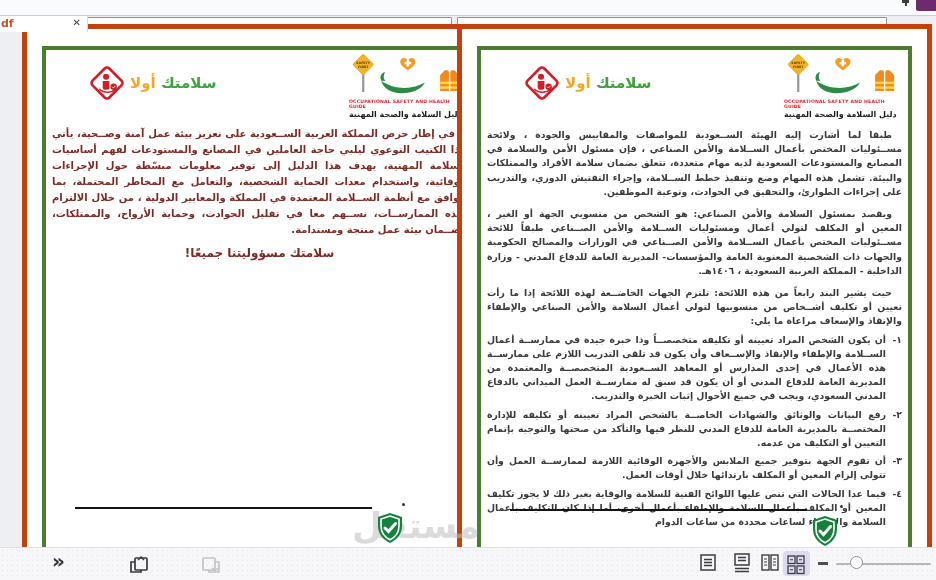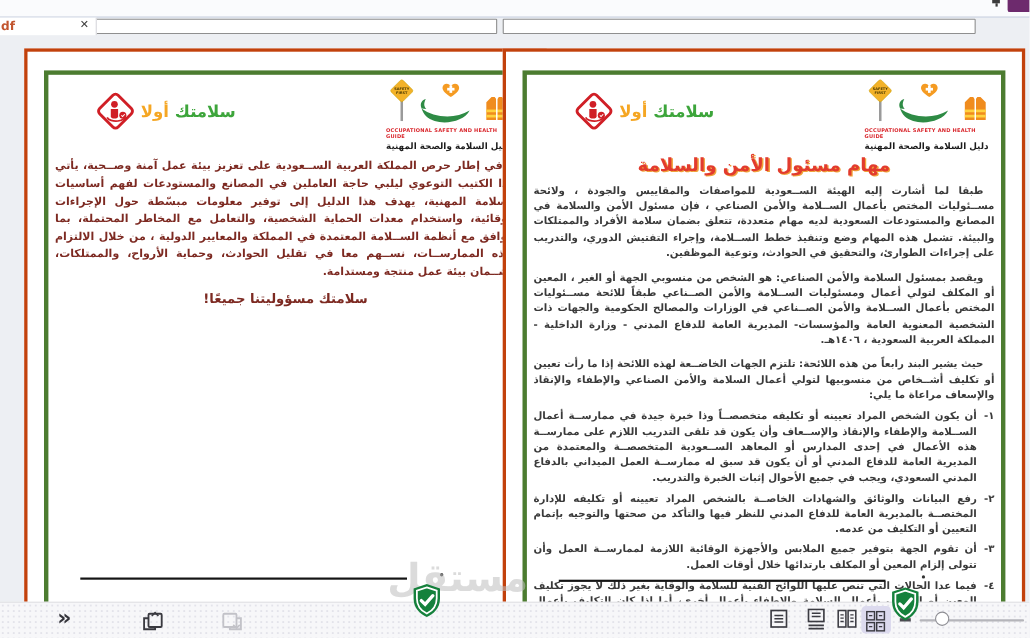--- a/index.html
+++ b/index.html
@@ -18,22 +18,22 @@
   .pin-glyph { position:absolute; left:902px; top:0; width:7px; height:3px; background:#3c3c3c; }
   .pin-glyph::after { content:""; position:absolute; left:2.5px; top:3px; width:2px; height:3px; background:#3c3c3c; }
   .purple-chip { position:absolute; left:916px; top:0; width:20px; height:11px;
     background:#6d2a6d; border-radius:0 0 0 2px; }
 
   
   .strip { position:absolute; top:17px; height:14px; width:430px; background:#fff;
     border:1px solid #8f8f8f; border-radius:1px; }
   .strip.l { left:22px; } .strip.r { left:457px; }
 
-  .page { position:absolute; top:44px; bottom:0; width:475px; background:#fff;
-    border:3px solid #c2410c; overflow:hidden; }
+  .page { position:absolute; top:24px; bottom:0; width:475px; background:#fff;
+    border:5px solid #c2410c; overflow:hidden; }
   .page.l { left:22px; } .page.r { left:457px; }
   .frame { position:absolute; left:15px; right:15px; top:17px; bottom:-30px;
     border:4px solid #4c7c30; }
   .content { position:absolute; left:21px; right:21px; top:21px; direction:rtl; }
 
   .doc-header { display:flex; direction:ltr; justify-content:space-between;
     align-items:flex-start; margin:4px 4px 0 40px; height:66px; }
   .sf-logo { display:flex; direction:ltr; align-items:center; margin-top:10px; }
   .sf-text { direction:rtl; font-size:15px; font-weight:bold; margin-left:4px; white-space:nowrap; }
   .sf-green { color:#3da53b; } .sf-orange { color:#f5a623; }
@@ -189,21 +189,20 @@
             <path d="M96 22 l5 -5 h3 l2 2.5 l2 -2.5 h3 l5 5 v17 h-20 z" fill="#f08c1e"></path>
             <rect x="96" y="29" width="20" height="2.6" fill="#ffd23f"></rect>
             <rect x="96" y="34" width="20" height="2.6" fill="#ffd23f"></rect>
             <rect x="105.3" y="17" width="1.4" height="22" fill="#fff"></rect>
           </svg>
           <div class="osh-en">OCCUPATIONAL SAFETY AND HEALTH GUIDE</div>
           <div class="osh-ar">دليل السلامة والصحة المهنية</div>
         </div>
       </div>
 
-      <div class="big-title">مهام مسئول الأمن والسلامة</div>
       <div class="body-para">طبقا لما أشارت إليه الهيئة الســعودية للمواصفات والمقاييس والجودة ، ولائحة مســئوليات المختص بأعمال الســلامة والأمن الصناعي ، فإن مسئول الأمن والسلامة في المصانع والمستودعات السعودية لديه مهام متعددة، تتعلق بضمان سلامة الأفراد والممتلكات والبيئة. تشمل هذه المهام وضع وتنفيذ خطط الســلامة، وإجراء التفتيش الدوري، والتدريب على إجراءات الطوارئ، والتحقيق في الحوادث، وتوعية الموظفين.</div>
       <div class="body-para">ويقصد بمسئول السلامة والأمن الصناعي: هو الشخص من منسوبي الجهة أو الغير ، المعين أو المكلف لتولي أعمال ومسئوليات الســلامة والأمن الصــناعي طبقاً للائحة مســئوليات المختص بأعمال الســلامة والأمن الصــناعي في الوزارات والمصالح الحكومية والجهات ذات الشخصية المعنوية العامة والمؤسسات- المديرية العامة للدفاع المدني - وزارة الداخلية - المملكة العربية السعودية ، ١٤٠٦هـ.</div>
       <div class="body-para">حيث يشير البند رابعاً من هذه اللائحة: تلتزم الجهات الخاضــعة لهذه اللائحة إذا ما رأت تعيين أو تكليف أشــخاص من منسوبيها لتولي أعمال السلامة والأمن الصناعي والإطفاء والإنقاذ والإسعاف مراعاة ما يلي:</div>
 
       <div class="li">
         <span class="num">١-</span>
         <span class="li-text">أن يكون الشخص المراد تعيينه أو تكليفه متخصصــاً وذا خبرة جيدة في ممارســة أعمال الســلامة والإطفاء والإنقاذ والإســعاف وأن يكون قد تلقى التدريب اللازم على ممارســة هذه الأعمال في إحدى المدارس أو المعاهد الســعودية المتخصصــة والمعتمدة من المديرية العامة للدفاع المدني أو أن يكون قد سبق له ممارســة العمل الميداني بالدفاع المدني السعودي، ويجب في جميع الأحوال إثبات الخبرة والتدريب.</span>
       </div>
       <div class="li">
         <span class="num">٢-</span>

